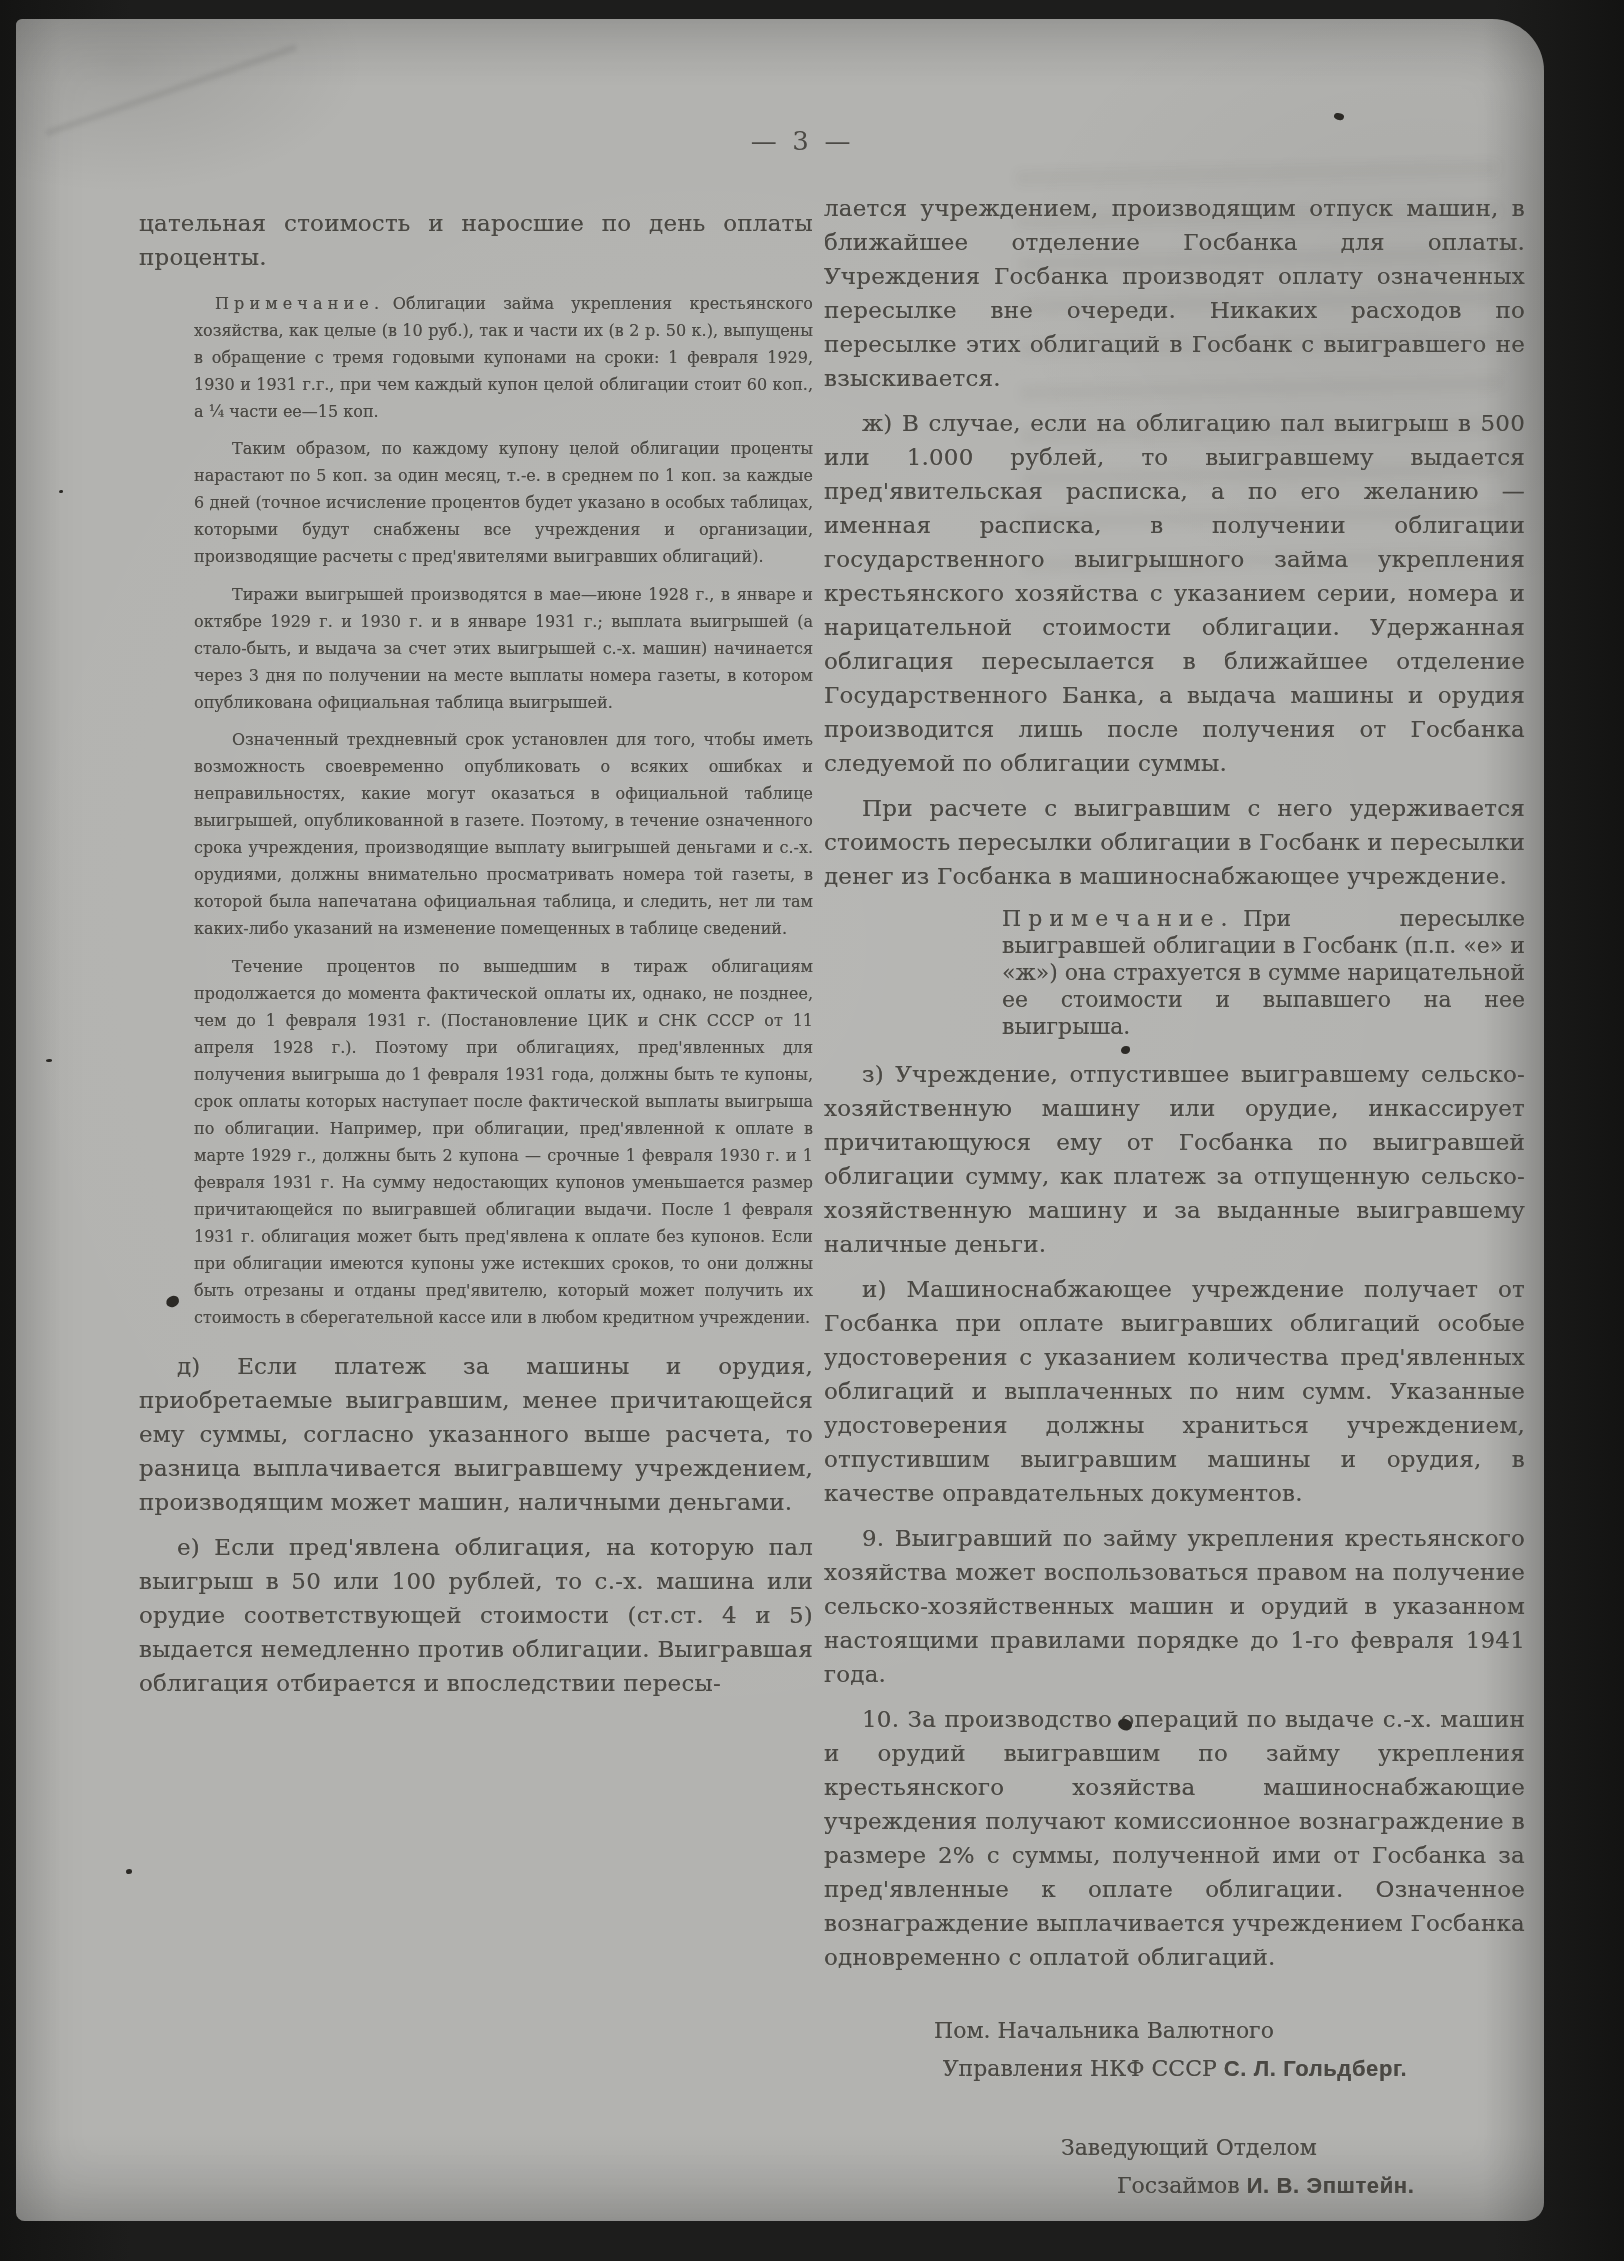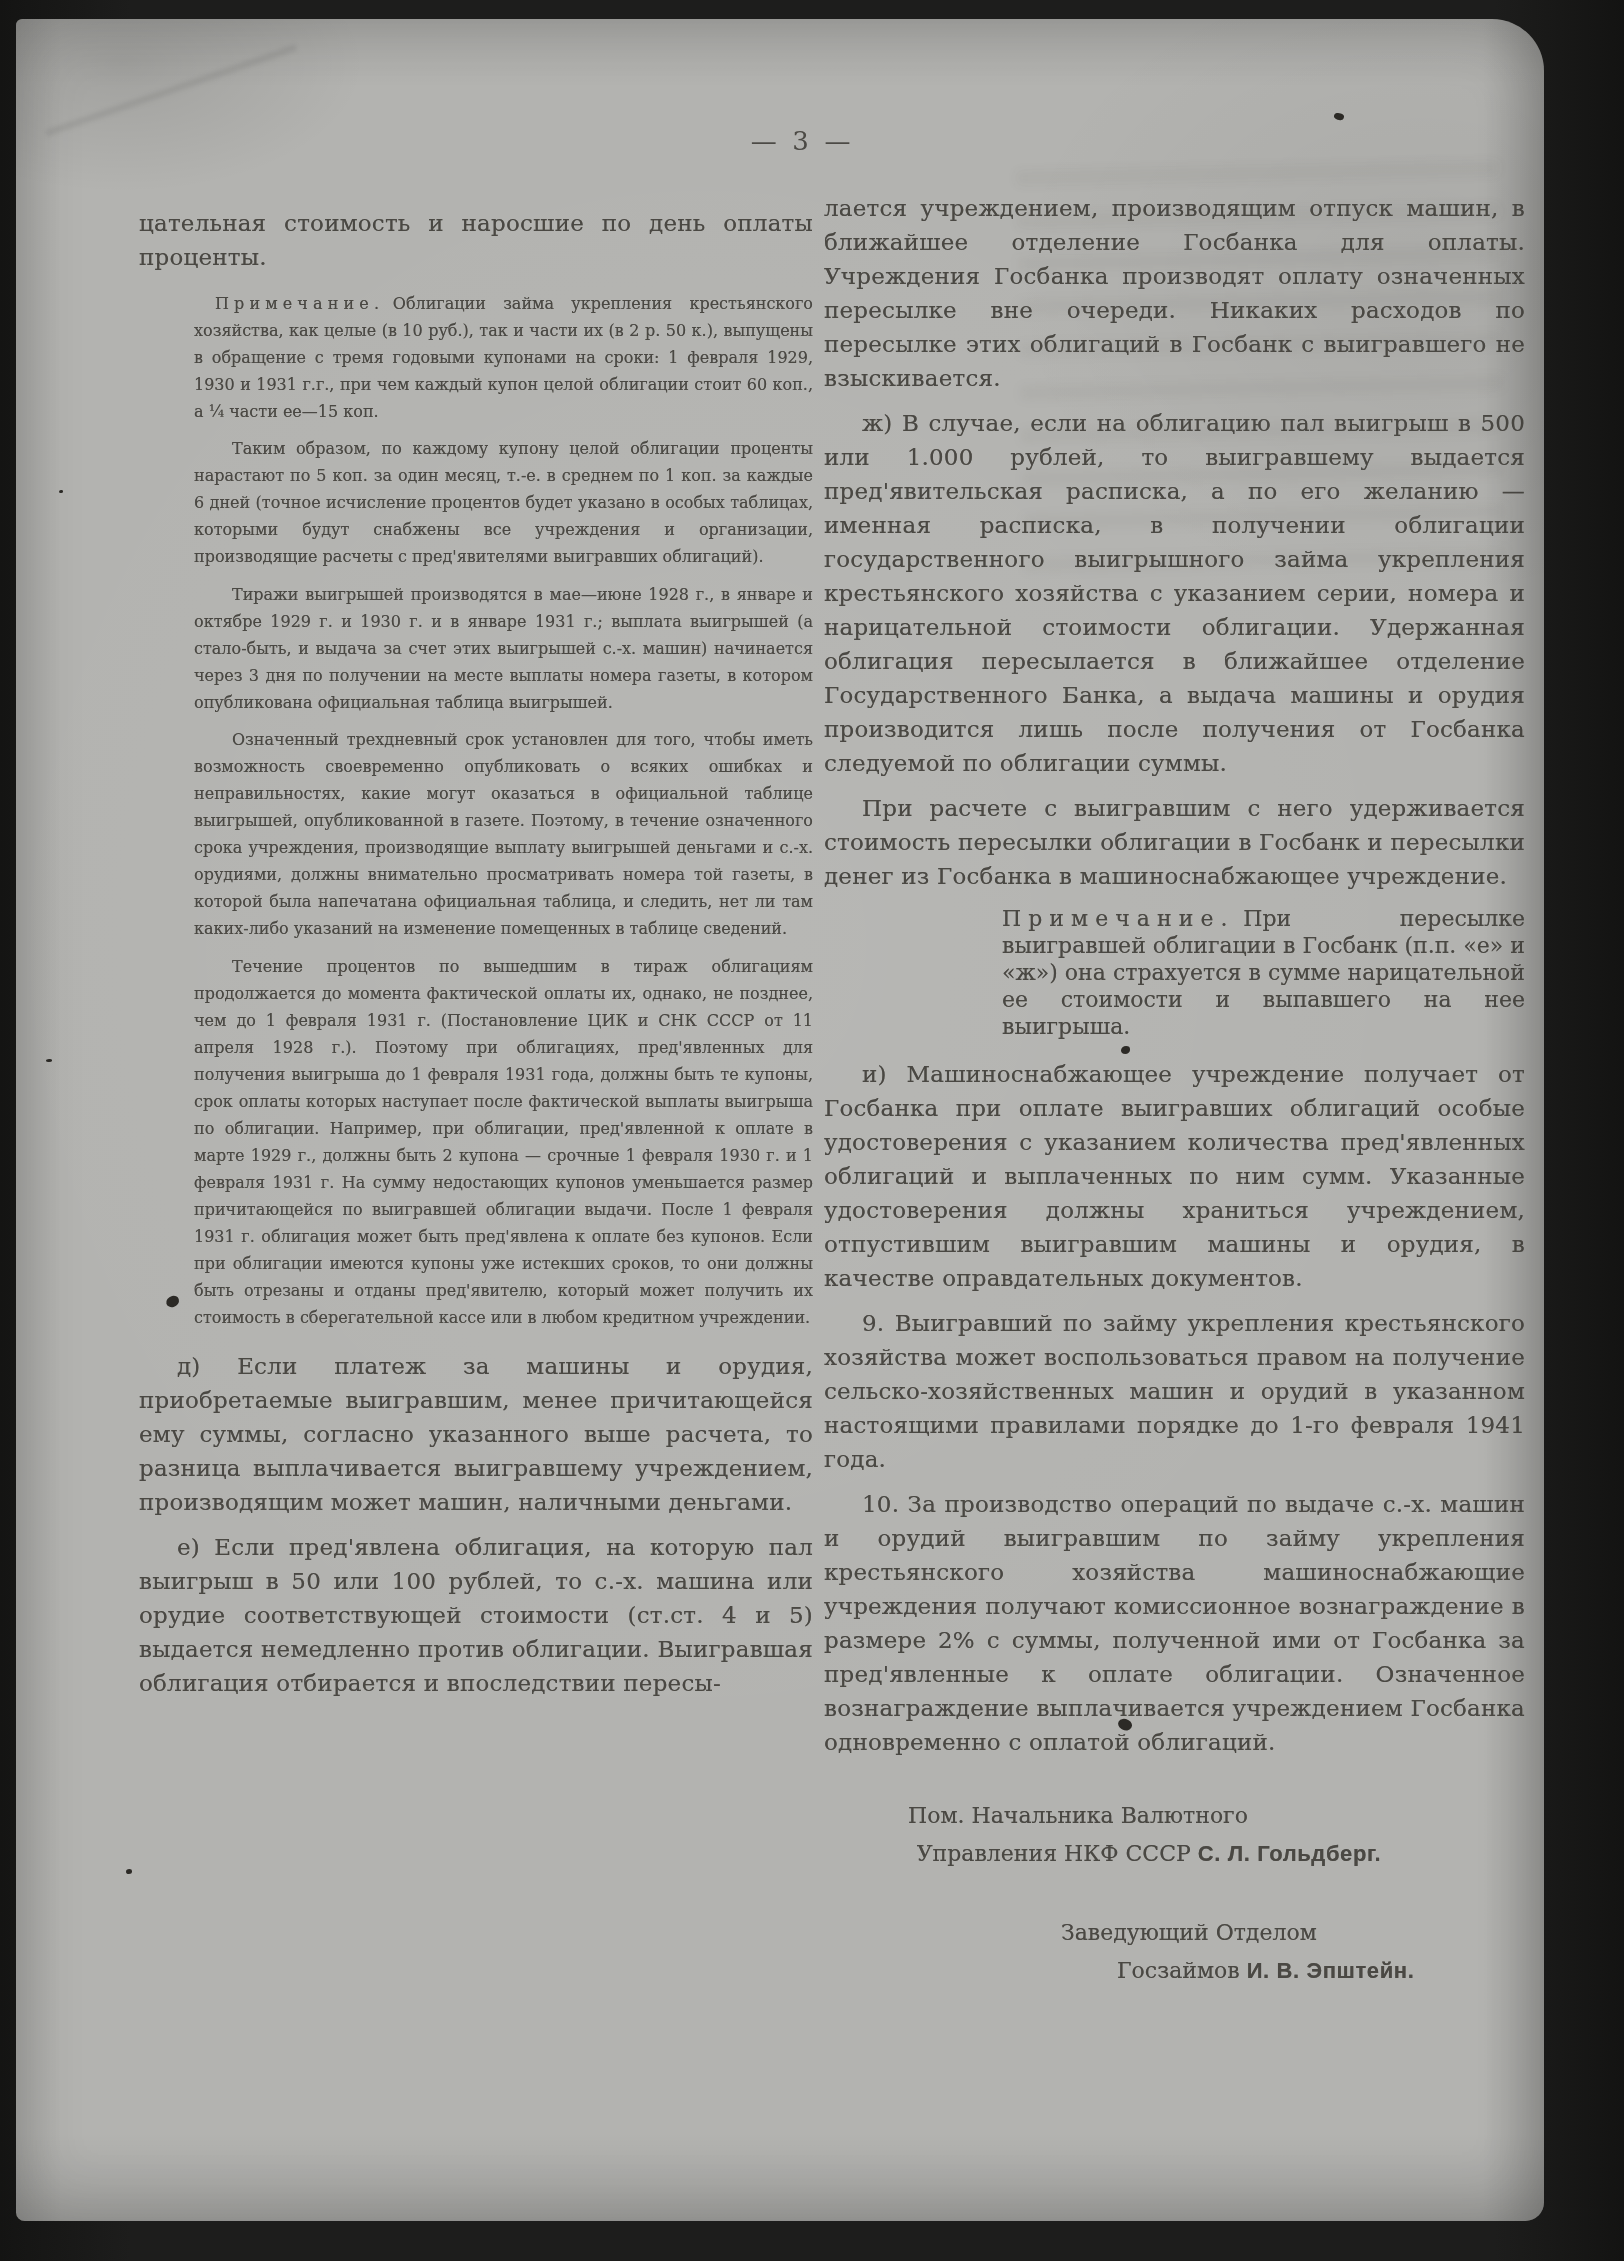--- a/index.html
+++ b/index.html
@@ -41,21 +41,21 @@
   .col-left{left:123px;top:187px;width:674px;}
   .col-right{left:808px;top:172px;width:701px;}
   .body-par{font-size:23px;line-height:34px;margin:0 0 11px 0;text-indent:38px;letter-spacing:0.2px;}
   .no-indent{text-indent:0;}
   .note-block{margin:16px 0 18.6px 55px;}
   .note-par{font-size:16px;line-height:27px;margin:0 0 10.5px 0;text-indent:38px;}
   .note-par.first{text-indent:21px;}
   .note-label{letter-spacing:0.32em;margin-right:8.7px;}
   .note-right{font-size:22px;line-height:27px;margin:12.4px 0 17.3px 178px;text-indent:0;}
   .sig{font-size:22px;line-height:38px;text-align:left;white-space:nowrap;}
-  .sig-1{margin-top:38px;margin-left:84px;}
+  .sig-1{margin-top:38px;margin-left:110px;}
   .sig-2{margin-top:41px;margin-left:237px;}
   .sig-indent{margin-left:8.7px;}
   .sig-indent-2{margin-left:56px;}
   .sig-name{font-weight:bold;font-family:Liberation Sans, sans-serif;font-size:22px;letter-spacing:0.6px;}
   .speck{position:absolute;background:#2c2a26;border-radius:60% 45% 55% 50%;}
   .speck.s1{left:1318px;top:94px;width:10px;height:6.8px;transform:rotate(20deg);}
   .speck.s2{left:150px;top:1277px;width:13px;height:10.5px;transform:rotate(-15deg);}
   .speck.s3{left:1105px;top:1027px;width:9.3px;height:8px;}
   .speck.s4{left:1102px;top:1700px;width:13.6px;height:11px;transform:rotate(30deg);}
   .speck.s5{left:43px;top:471px;width:4.3px;height:3.7px;}
@@ -93,20 +93,21 @@
     <p class="body-par">е) Если пред'явлена облигация, на которую пал выигрыш в 50 или 100 рублей, то с.-х. машина или орудие соответствующей стоимости (ст.ст. 4 и 5) выдается немедленно против облигации. Выигравшая облигация отбирается и впоследствии пересы-</p>
   </div>
 
   <div class="col col-right">
     <p class="body-par no-indent">лается учреждением, производящим отпуск машин, в ближайшее отделение Госбанка для оплаты. Учреждения Госбанка производят оплату означенных пересылке вне очереди. Никаких расходов по пересылке этих облигаций в Госбанк с выигравшего не взыскивается.</p>
     <p class="body-par">ж) В случае, если на облигацию пал выигрыш в 500 или 1.000 рублей, то выигравшему выдается пред'явительская расписка, а по его желанию — именная расписка, в получении облигации государственного выигрышного займа укрепления крестьянского хозяйства с указанием серии, номера и нарицательной стоимости облигации. Удержанная облигация пересылается в ближайшее отделение Государственного Банка, а выдача машины и орудия производится лишь после получения от Госбанка следуемой по облигации суммы.</p>
     <p class="body-par">При расчете с выигравшим с него удерживается стоимость пересылки облигации в Госбанк и пересылки денег из Госбанка в машиноснабжающее учреждение.</p>
 
     <p class="note-right"><span class="note-label">Примечание.</span><span>При пересылке выигравшей облигации в Госбанк (п.п. «е» и «ж») она страхуется в сумме нарицательной ее стоимости и выпавшего на нее выигрыша.</span></p>
 
+    <p class="body-par">з) Учреждение, отпустившее выигравшему сельско-хозяйственную машину или орудие, инкассирует причитающуюся ему от Госбанка по выигравшей облигации сумму, как платеж за отпущенную сельско-хозяйственную машину и за выданные выигравшему наличные деньги.</p>
     <p class="body-par">и) Машиноснабжающее учреждение получает от Госбанка при оплате выигравших облигаций особые удостоверения с указанием количества пред'явленных облигаций и выплаченных по ним сумм. Указанные удостоверения должны храниться учреждением, отпустившим выигравшим машины и орудия, в качестве оправдательных документов.</p>
     <p class="body-par">9. Выигравший по займу укрепления крестьянского хозяйства может воспользоваться правом на получение сельско-хозяйственных машин и орудий в указанном настоящими правилами порядке до 1-го февраля 1941 года.</p>
     <p class="body-par">10. За производство операций по выдаче с.-х. машин и орудий выигравшим по займу укрепления крестьянского хозяйства машиноснабжающие учреждения получают комиссионное вознаграждение в размере 2% с суммы, полученной ими от Госбанка за пред'явленные к оплате облигации. Означенное вознаграждение выплачивается учреждением Госбанка одновременно с оплатой облигаций.</p>
 
     <div class="sig sig-1">
       <div>Пом. Начальника Валютного</div>
       <div class="sig-indent"><span>Управления НКФ СССР</span> <span class="sig-name">С. Л. Гольдберг.</span></div>
     </div>
 
     <div class="sig sig-2">

